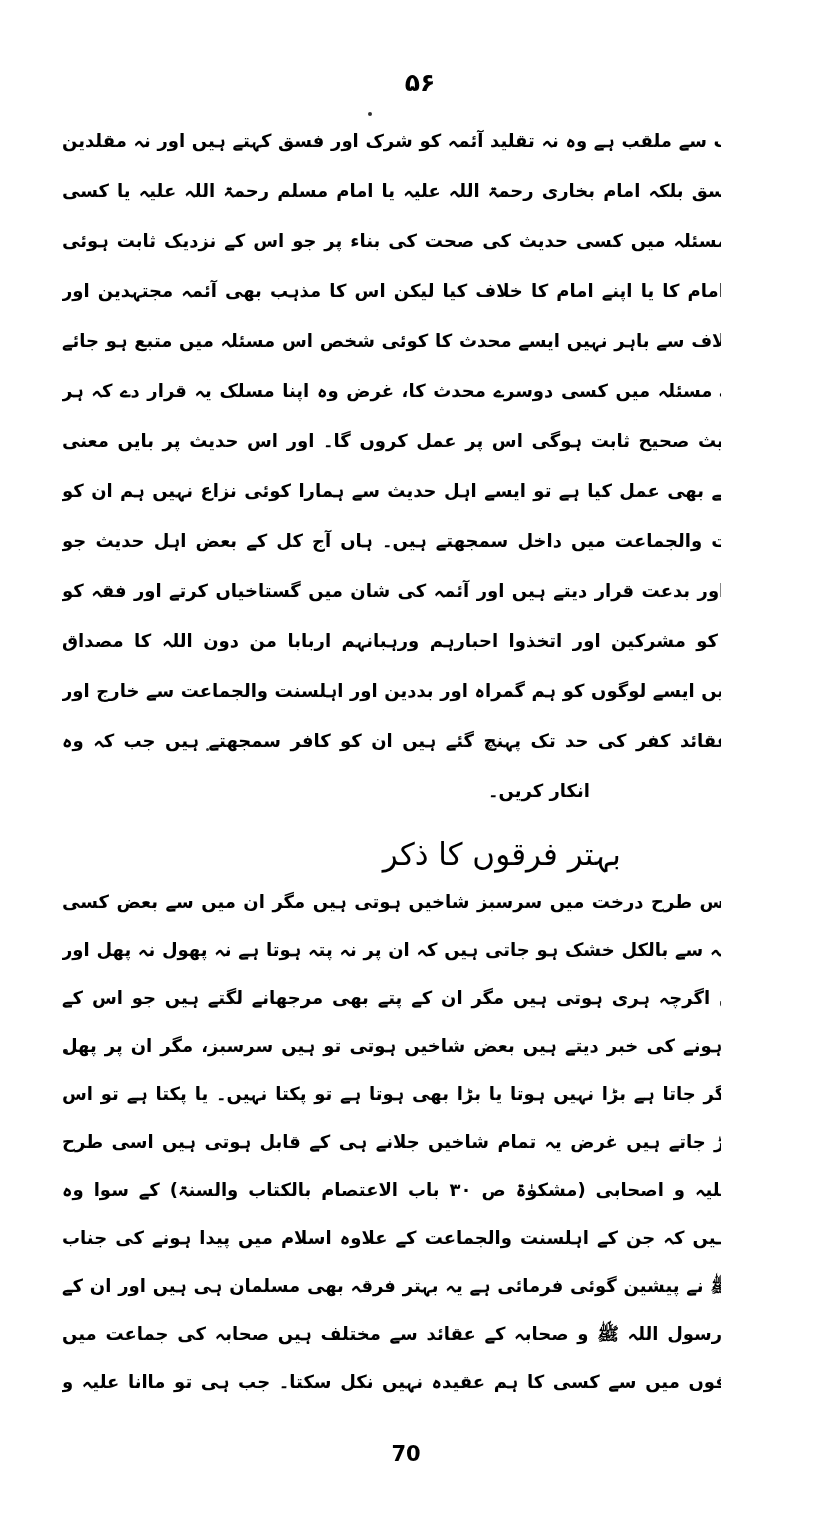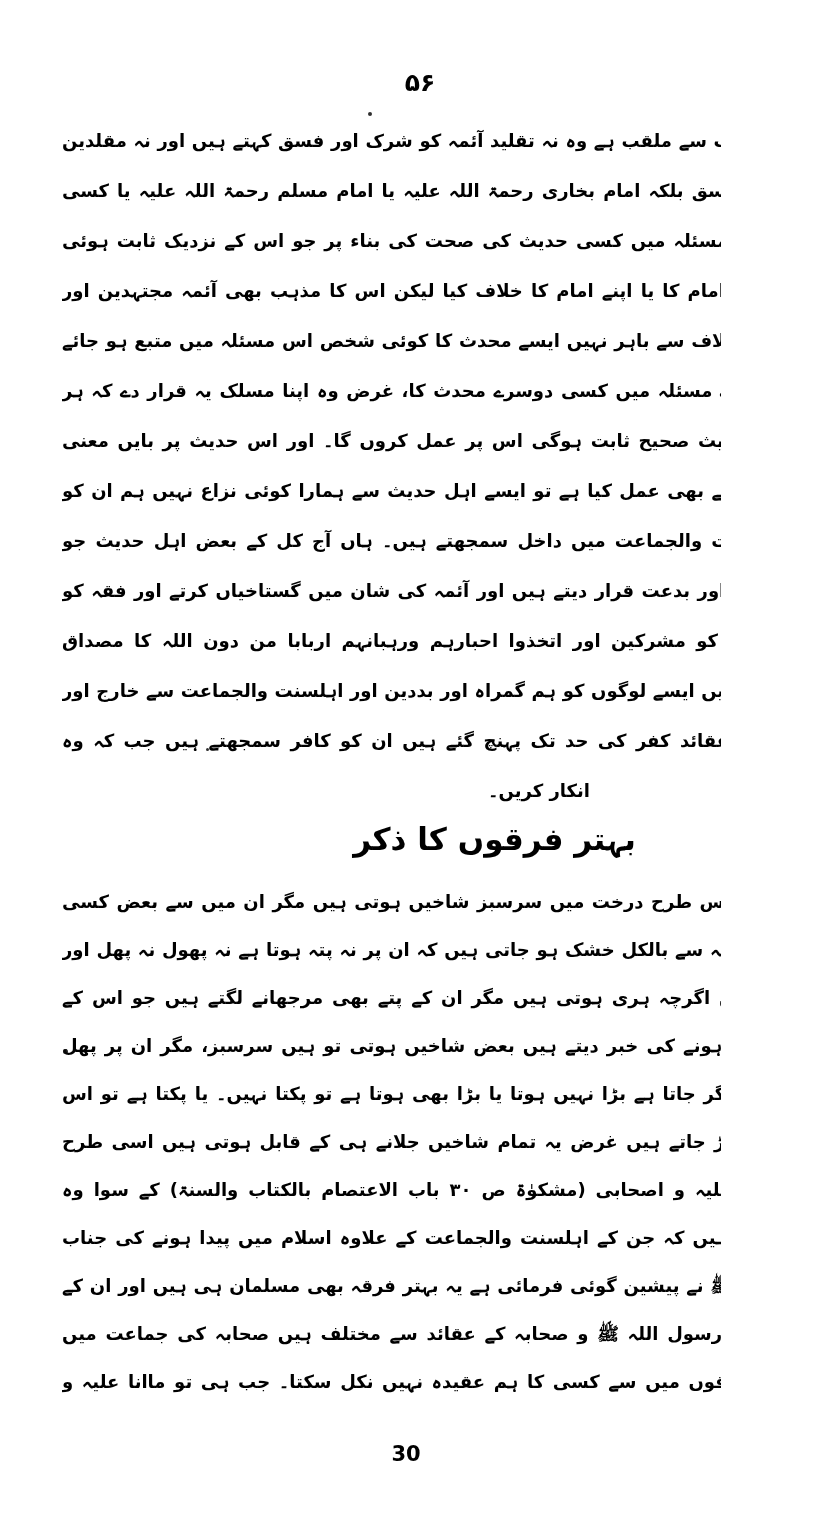--- a/index.html
+++ b/index.html
@@ -51,25 +51,25 @@
     }
     
     .p2 .ln.indent {
       padding-right: 42px;
       box-sizing: border-box;
     }
     .heading {
       position: absolute;
       top: 804px;
       right: 84px;
-      margin: 1px;
+      margin: 16px;
       direction: rtl;
       font-size: 31px;
       line-height: 68px;
-      font-weight: bold;
+      font-weight: normal;
       white-space: nowrap;
     }
     .pg-num-bottom {
       position: absolute;
       top: 1442px; left: 0;
       width: 840px;
       text-align: center;
       font-size: 21px;
       font-weight: bold;
       padding-right: 28px;
@@ -115,20 +115,20 @@
     <div class="ln">خشک ہونے کی خبر دیتے ہیں بعض شاخیں ہوتی تو ہیں سرسبز، مگر ان پر پھل نہیں آتا یا آتا</div>
     <div class="ln">ہے تو گر جاتا ہے بڑا نہیں ہوتا یا بڑا بھی ہوتا ہے تو پکتا نہیں۔ یا پکتا ہے تو اس میں فوراً</div>
     <div class="ln">کیڑے پڑ جاتے ہیں غرض یہ تمام شاخیں جلانے ہی کے قابل ہوتی ہیں اسی طرح سے</div>
     <div class="ln">ماانا علیہ و اصحابی (مشکوٰۃ ص ۳۰ باب الاعتصام بالکتاب والسنۃ) کے سوا وہ بہتر(۷۲)</div>
     <div class="ln">فرقہ ہیں کہ جن کے اہلسنت والجماعت کے علاوہ اسلام میں پیدا ہونے کی جناب رسول</div>
     <div class="ln">اکرم ﷺ نے پیشین گوئی فرمائی ہے یہ بہتر فرقہ بھی مسلمان ہی ہیں اور ان کے بعض</div>
     <div class="ln">عقائد رسول اللہ ﷺ و صحابہ کے عقائد سے مختلف ہیں صحابہ کی جماعت میں ایک صحابی بھی</div>
     <div class="ln">ان فرقوں میں سے کسی کا ہم عقیدہ نہیں نکل سکتا۔ جب ہی تو ماانا علیہ و اصحابی سے</div>
   </div>
 
-  <div class="pg-num-bottom">30</div>
+  <div class="pg-num-bottom">70</div>
 
   <div class="speck" style="left:368px; top:112px; width:4px; height:4px;"></div>
   <div class="speck" style="left:792px; top:935px; width:5px; height:5px;"></div>
   <div class="speck" style="left:63px; top:1049px; width:5px; height:5px;"></div>
   <div class="speck" style="left:206px; top:748px; width:3px; height:3px;"></div>
 
 </div>
 
 </body></html>

